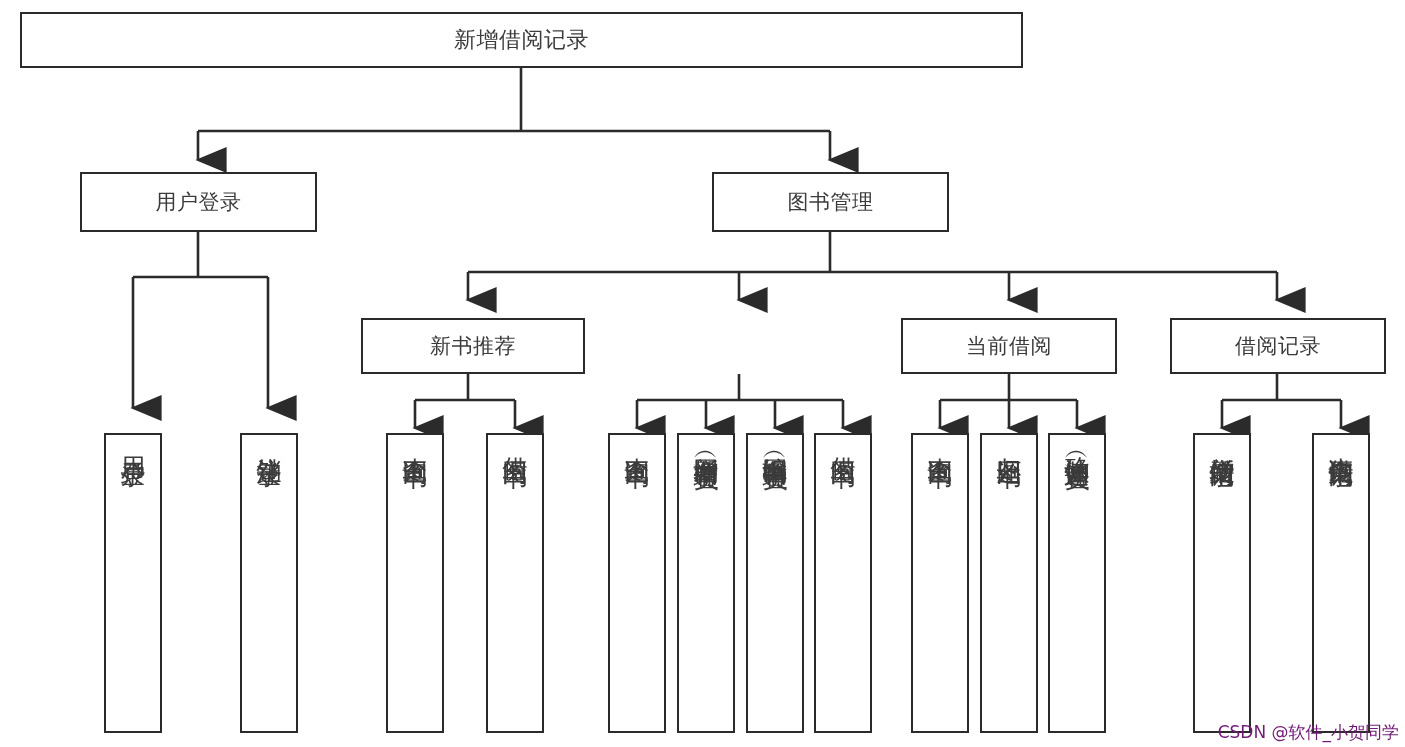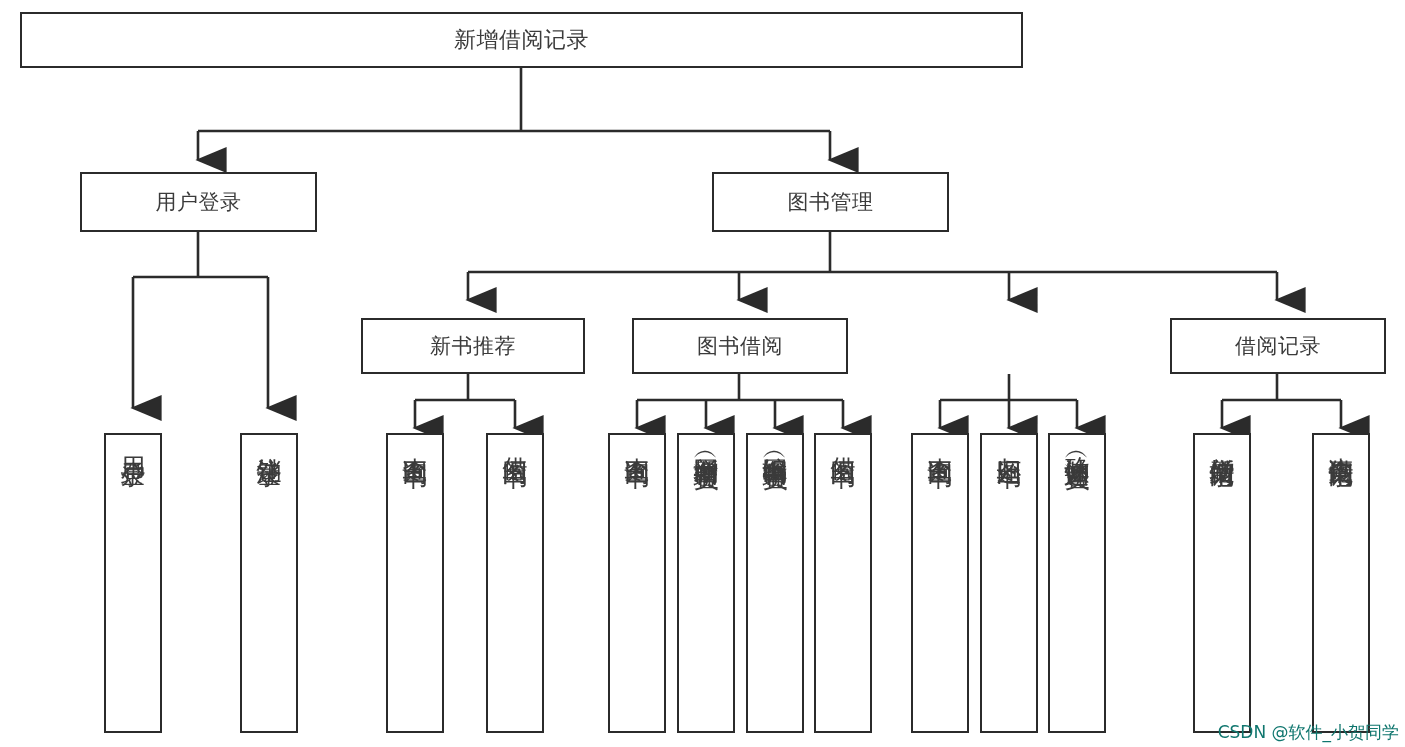--- a/index.html
+++ b/index.html
@@ -68,21 +68,21 @@
     max-height: 100%;
   }
   .node.vert.tall .lbl {
     letter-spacing: 1.5px;
   }
   #watermark {
     position: absolute;
     right: 6px;
     bottom: 3px;
     font-size: 17px;
-    color: #0f766e;
+    color: #701a75;
     z-index: 5;
     white-space: nowrap;
     font-family: "DejaVu Sans", "Liberation Sans", sans-serif;
   }
 </style>
 </head>
 <body>
 
 <div id="canvas">
 
@@ -148,24 +148,24 @@
   </div>
 
   <div class="node horiz" style="left:712px; top:172px; width:237px; height:60px;">
     <span class="lbl">图书管理</span>
   </div>
 
   <div class="node horiz" style="left:361px; top:318px; width:224px; height:56px;">
     <span class="lbl">新书推荐</span>
   </div>
 
-  <div class="node horiz" style="left:632px; top:318px; width:216px; height:56px;">
-    <span class="lbl">图书借阅</span>
-  </div>
-
+
+  <div class="node horiz" style="left:901px; top:318px; width:216px; height:56px;">
+    <span class="lbl">当前借阅</span>
+  </div>
 
   <div class="node horiz" style="left:1170px; top:318px; width:216px; height:56px;justify-content:center;">
     <span class="lbl">借阅记录</span>
   </div>
 
   <div class="node vert" style="left:104px; top:433px; width:58px; height:300px;">
     <span class="lbl">用户登录</span>
   </div>
 
   <div class="node vert" style="left:240px; top:433px; width:58px; height:300px;">

